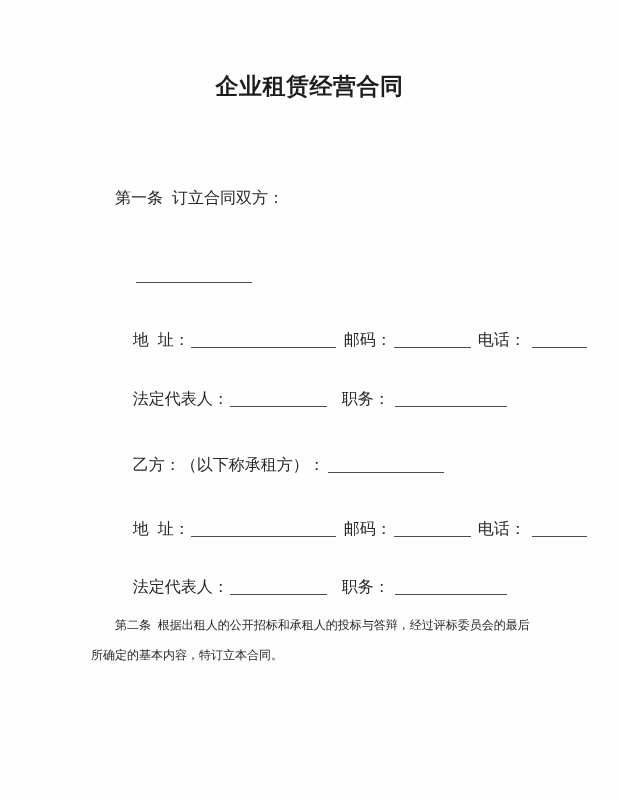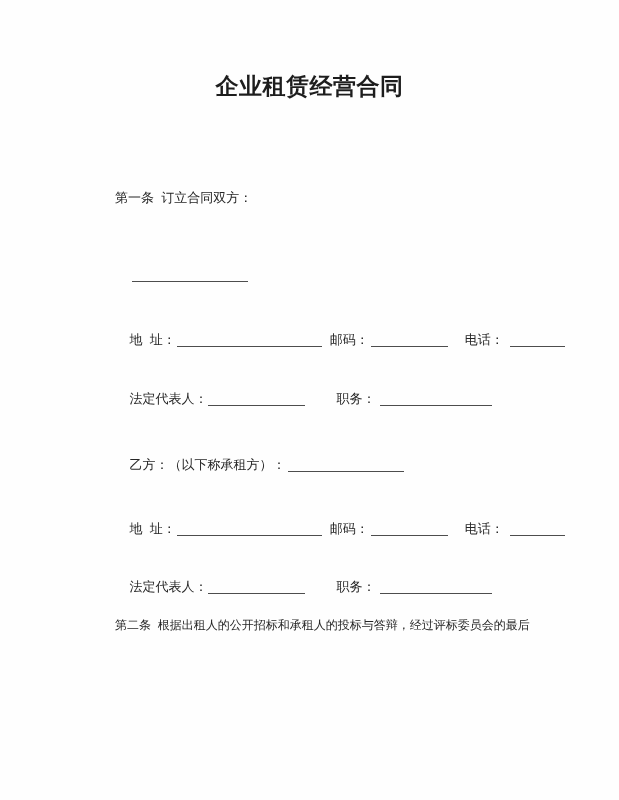--- a/index.html
+++ b/index.html
@@ -21,21 +21,21 @@
     text-align:center;
     font-size:23px;
     font-weight:700;
     letter-spacing:0.5px;
     color:#1d1d1d;
     white-space:pre;
   }
   .row {
     position:absolute;
     left:115px;
-    font-size:13px;
+    font-size:16px;
     line-height:16px;
     white-space:pre;
     color:#262626;
   }
   .r1 { top:190px; }
   .r2 { top:251px; }
   .r3 { top:316px; }
   .r4 { top:375px; }
   .r5 { top:441px;text-align:center; }
   .r6 { top:505px; }
@@ -46,22 +46,22 @@
     border-bottom:1px solid #4d4d4d;
     vertical-align:-3px;
   }
   .b-party   { width:116px; margin-left:3px; }
   .b-address { width:145px; margin-left:1px; }
   .b-post    { width:77px;  margin-left:2px; }
   .b-phone   { width:55px;  margin-left:6px; }
   .b-legal   { width:97px;  margin-left:1px; }
   .b-duty    { width:112px; margin-left:5px; }
   .lbl-post  { margin-left:8px; }
-  .lbl-phone { margin-left:17px; }
-  .lbl-duty  { margin-left:31px; }
+  .lbl-phone { margin-left:7px; }
+  .lbl-duty  { margin-left:15px; }
   .para {
     position:absolute;
     left:91px; top:610px;
     width:460px;
     font-size:12px;
     color:#262626;
   }
   .pline {
     height:30px;
     line-height:30px;
@@ -103,15 +103,16 @@
   <div class="row r6">
     <span>地  址：</span><span class="blank b-address"></span><span class="lbl-post">邮码：</span><span class="blank b-post"></span><span class="lbl-phone">电话：</span><span class="blank b-phone"></span>
   </div>
 
   <div class="row r7">
     <span>法定代表人：</span><span class="blank b-legal"></span><span class="lbl-duty">职务：</span><span class="blank b-duty"></span>
   </div>
 
   <div class="para">
     <div class="pline indent">第二条  根据出租人的公开招标和承租人的投标与答辩，经过评标委员会的最后</div>
+    <div class="pline">所确定的基本内容，特订立本合同。</div>
   </div>
 
 </div>
 
 </body></html>

